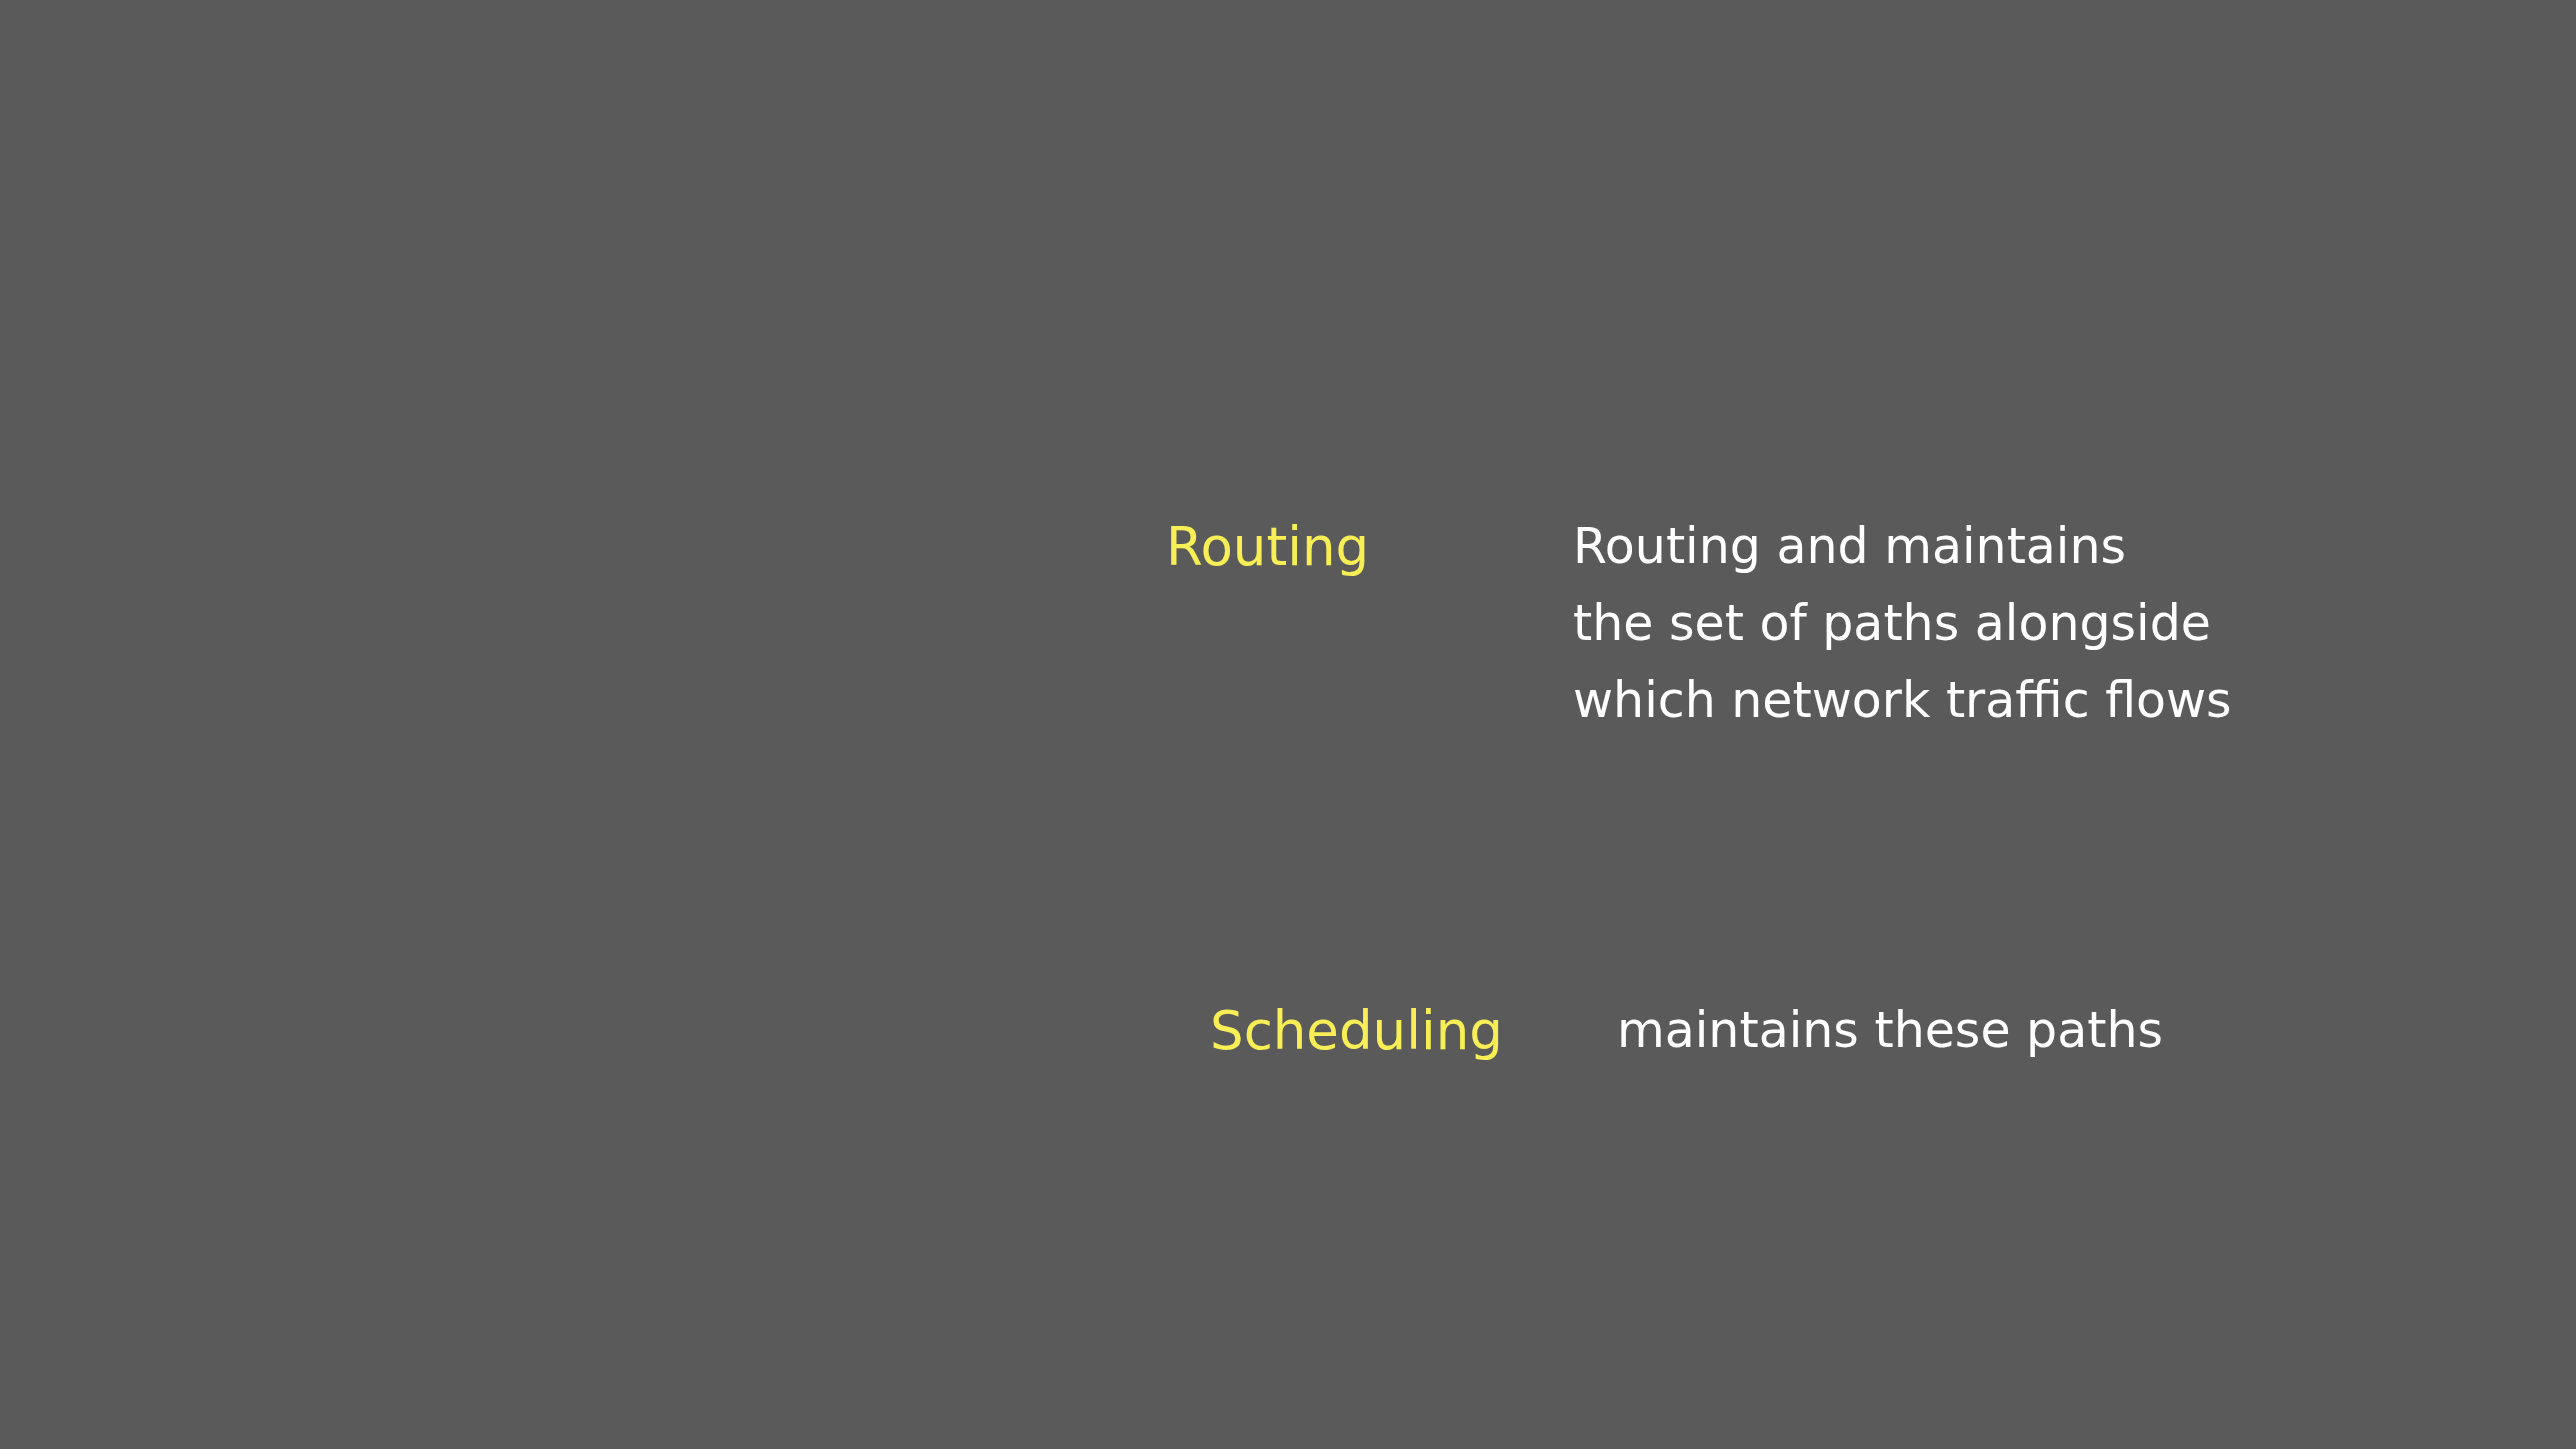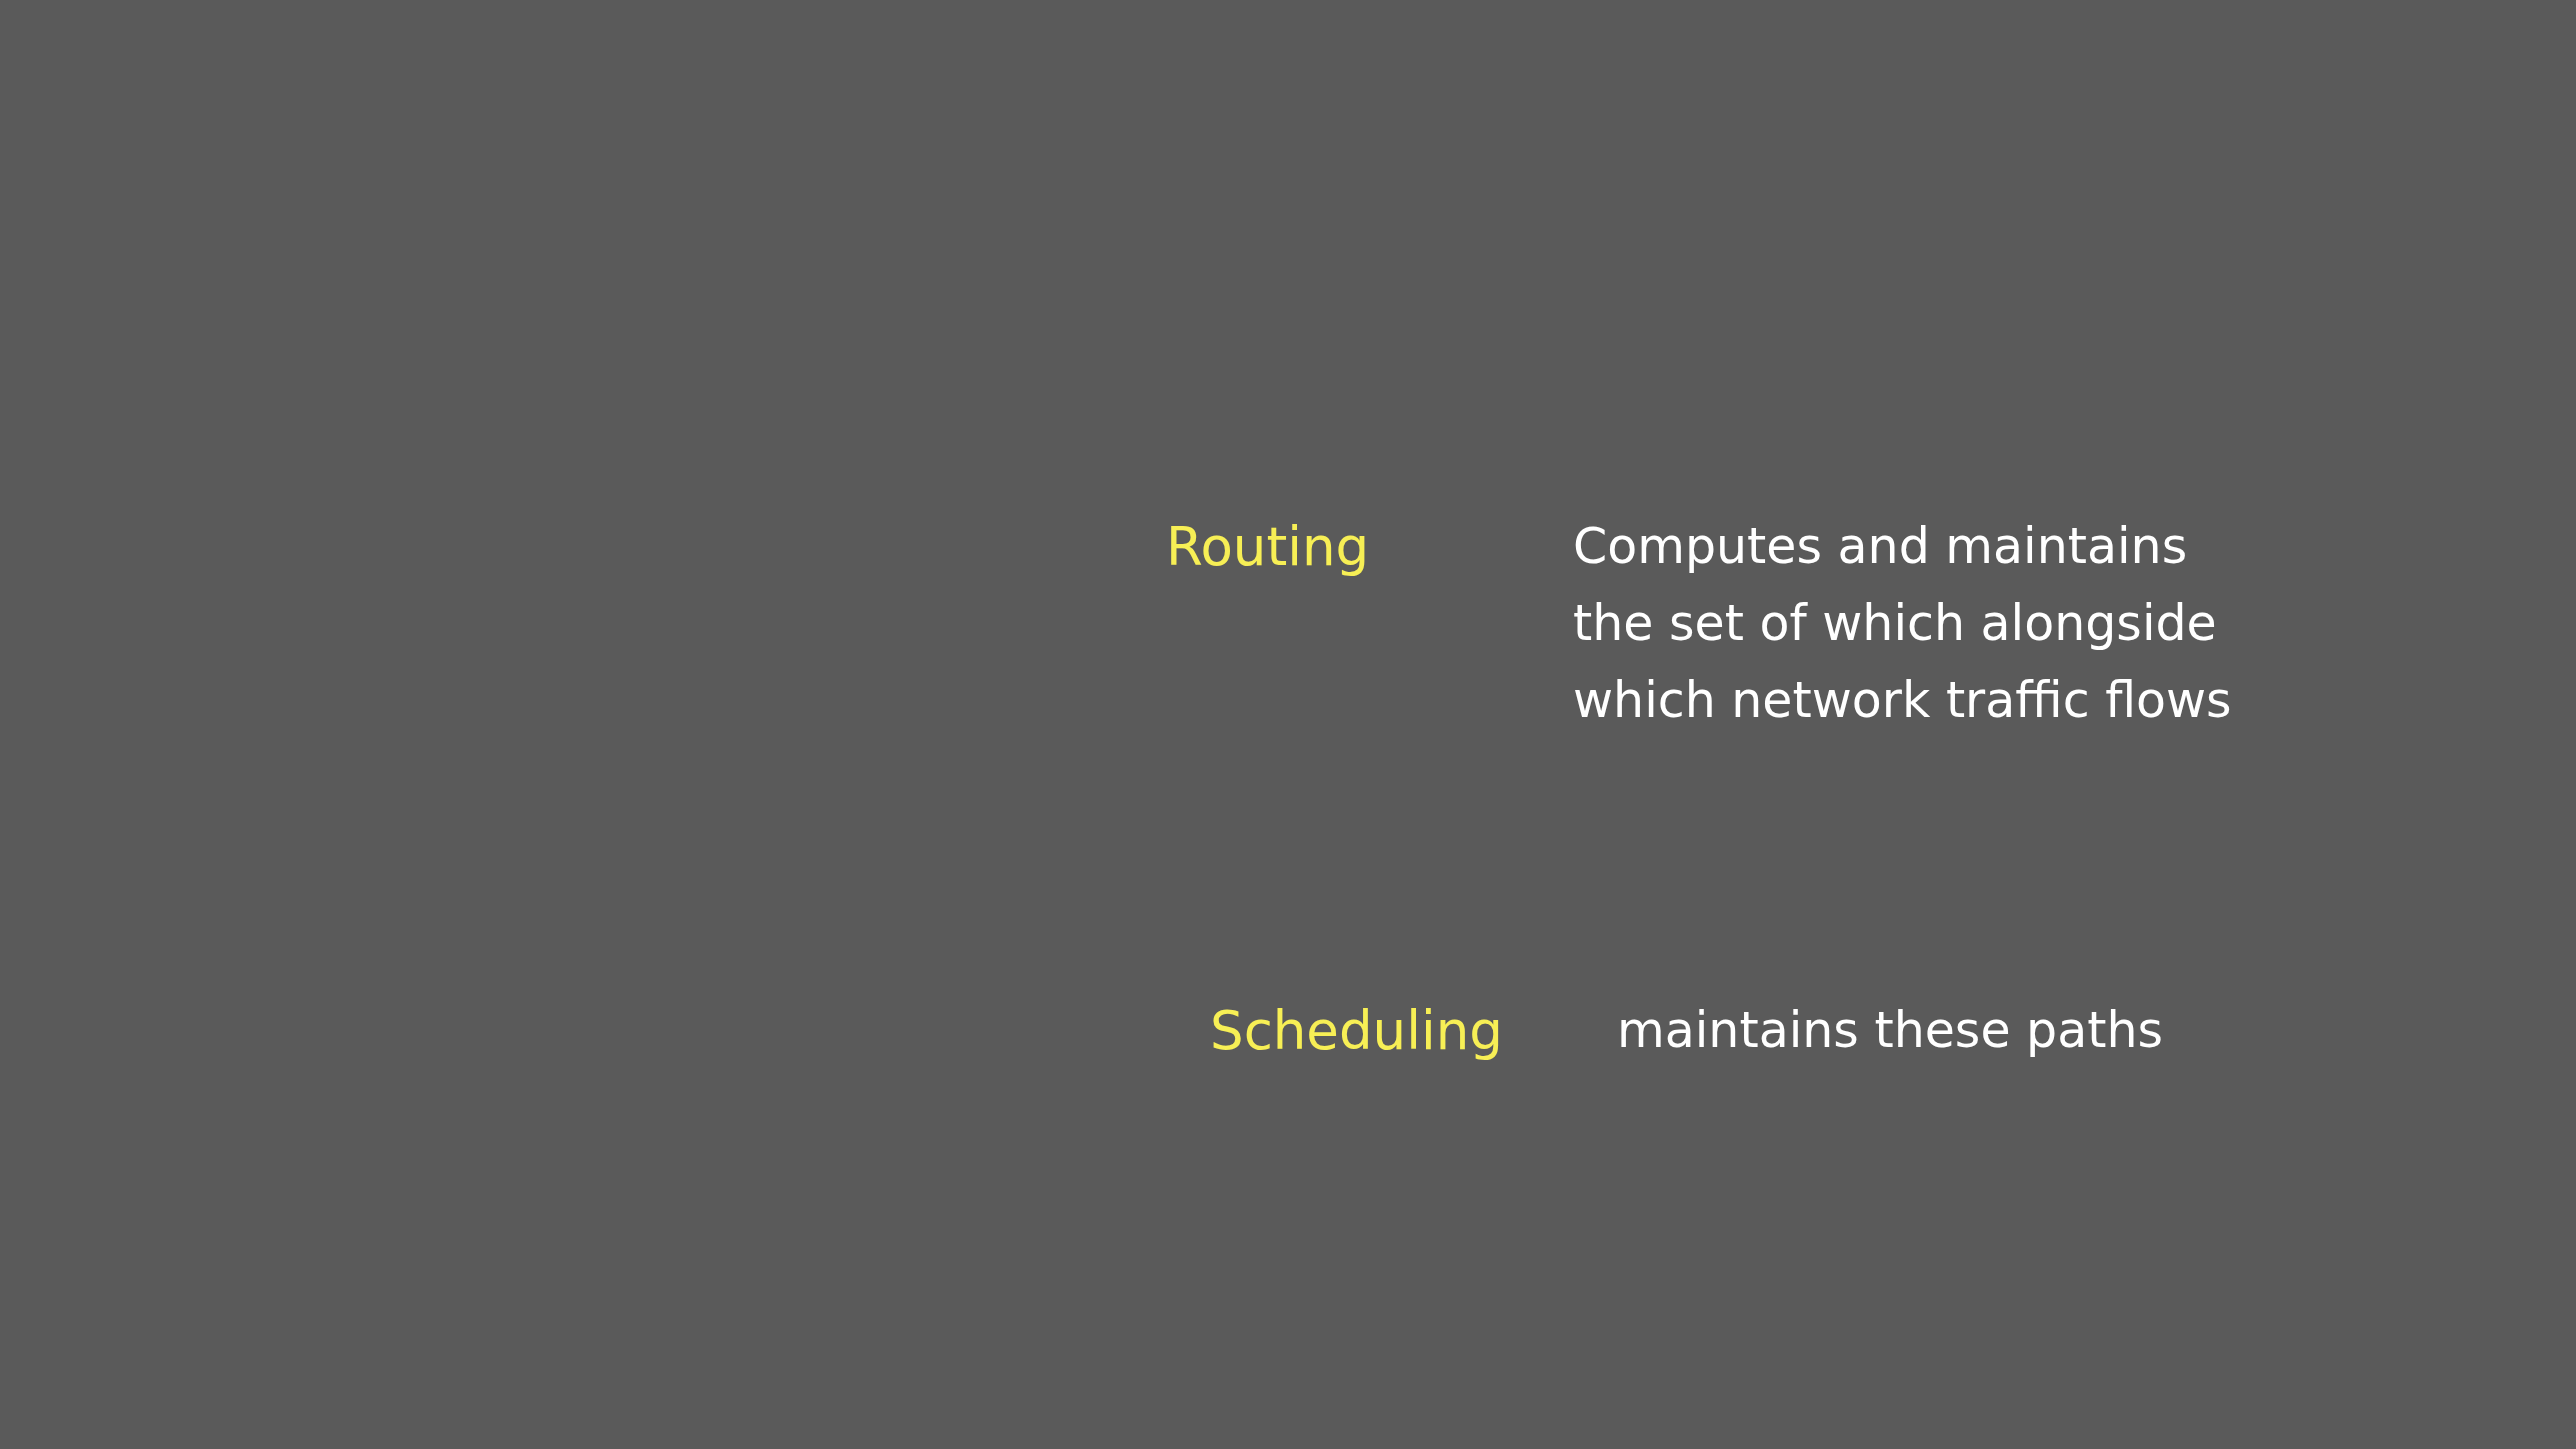--- a/index.html
+++ b/index.html
@@ -63,22 +63,22 @@
   }
 </style>
 </head>
 <body>
 
 <div id="slide">
 
   <div class="def-row" id="row-routing">
     <div class="term">Routing</div>
     <div class="description">
-      <span class="line">Computes and maintains</span>
-      <span class="line">the set of which alongside</span>
+      <span class="line">Routing and maintains</span>
+      <span class="line">the set of paths alongside</span>
       <span class="line">which network traffic flows</span>
     </div>
   </div>
 
   <div class="def-row" id="row-scheduling">
     <div class="term">Scheduling</div>
     <div class="description">
       <span class="line">maintains these paths</span>
     </div>
   </div>

